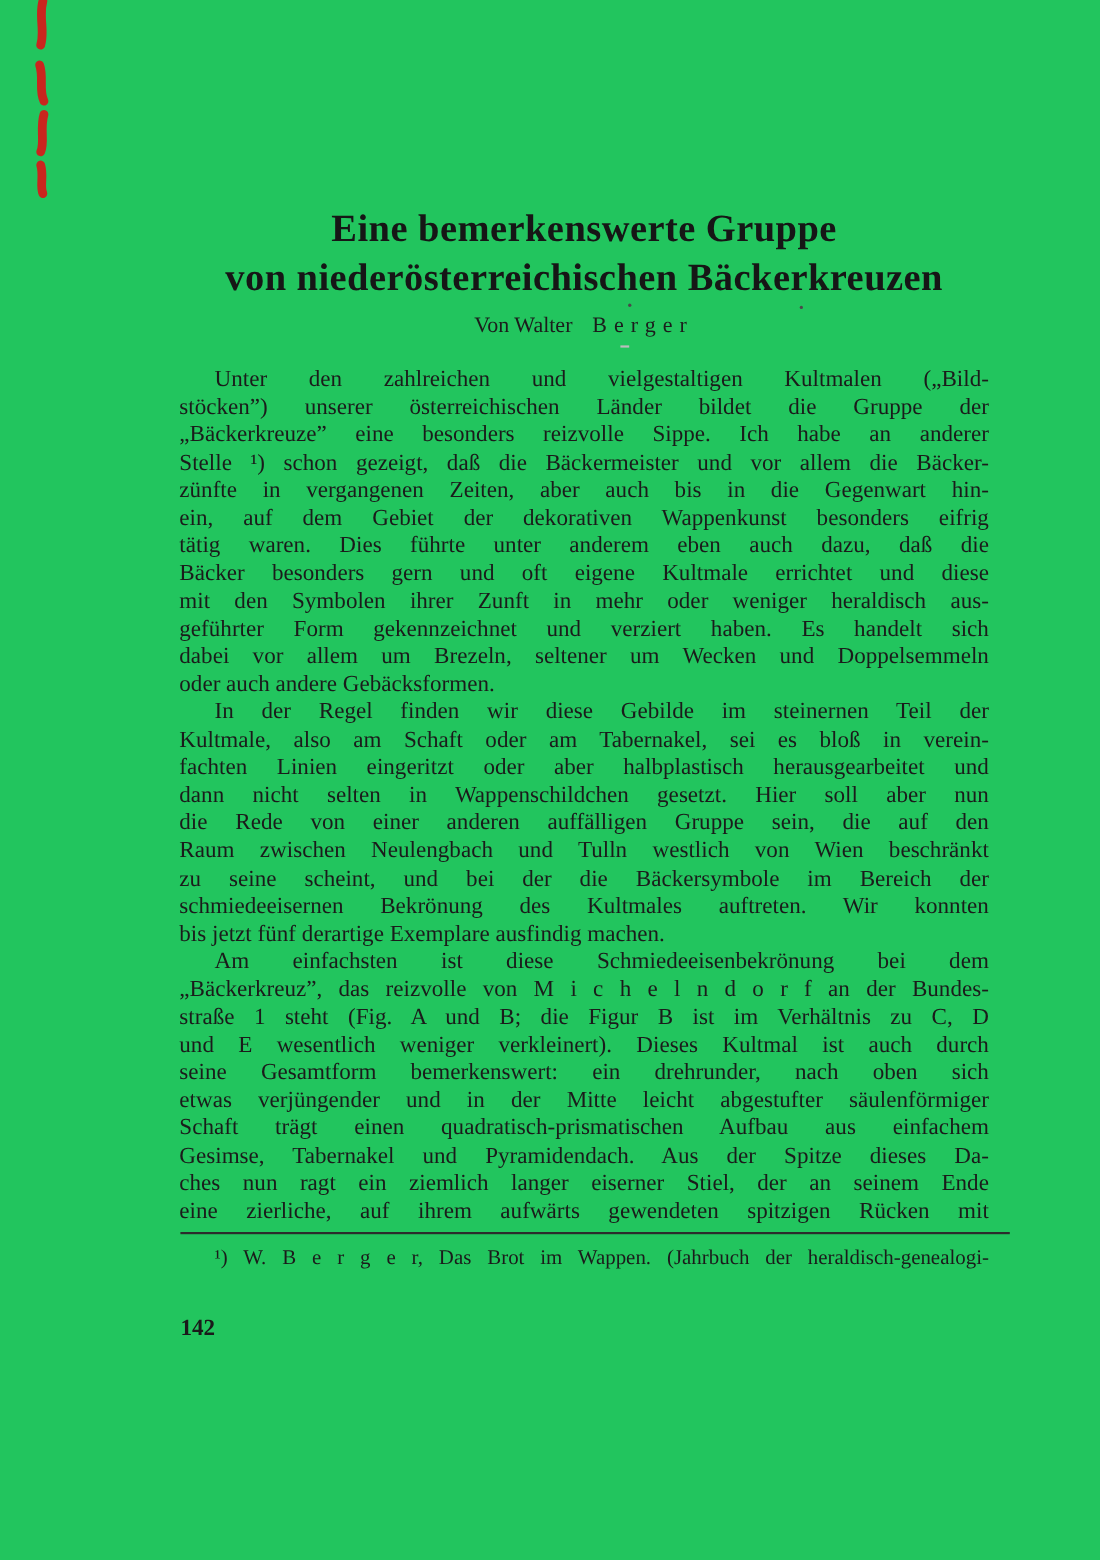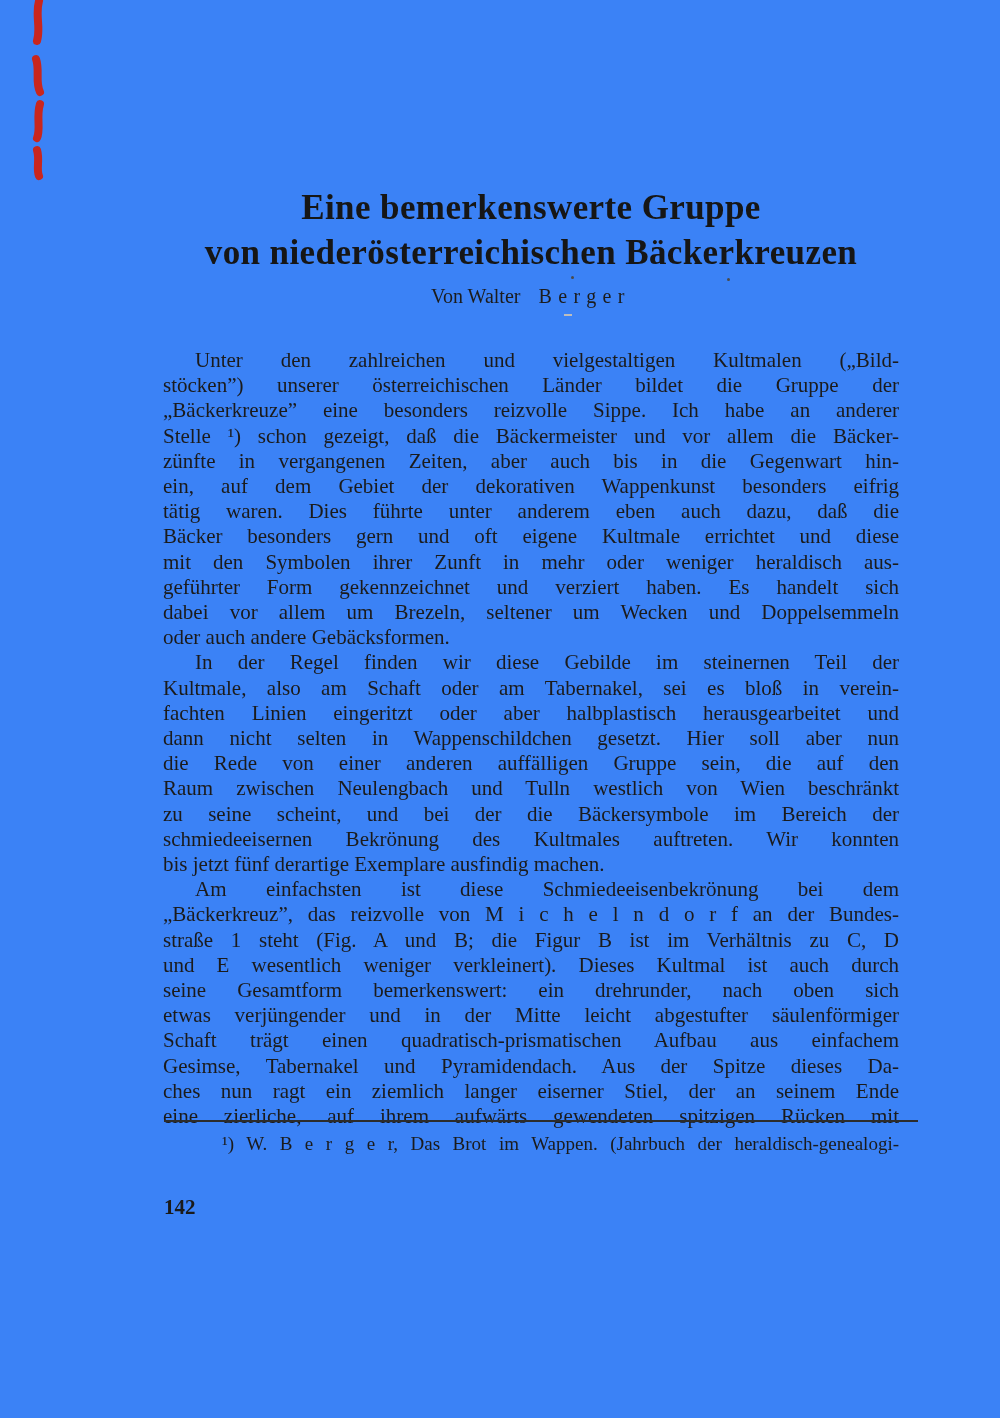--- a/index.html
+++ b/index.html
@@ -4,21 +4,21 @@
 <style>
   html, body {
     margin: 0;
     padding: 0;
     background: #ffffff;
   }
   .page {
     position: relative;
     width: 1000px;
     height: 1418px;
-    background: #3b82f6;
+    background: #22c55e;
     overflow: hidden;
     font-family: "Liberation Serif", serif;
     color: #1a1a1a;
   }
   .title-block {
     position: absolute;
     left: 163px;
     top: 185px;
     width: 736px;
     text-align: center;
@@ -38,33 +38,32 @@
     line-height: 26px;
     color: #1c1c1c;
   }
   .byline .surname {
     letter-spacing: 0.32em;
     margin-left: 18px;
   }
   .body-text {
     position: absolute;
     left: 163px;
-    top: 348px;
+    top: 332px;
     width: 736px;
     font-size: 21px;
     color: #1b1b1b;
   }
   .body-line {
     line-height: 25.2px;
     text-align: justify;
   }
   .fn-line {
     line-height: 25px;
     text-align: justify;
-    margin-left: 27px;
   }
   .just { text-align-last: justify; }
   .indent { padding-left: 32px; }
   .footnote-rule {
     position: absolute;
     left: 164px;
     top: 1120px;
     width: 754px;
     height: 2px;
     background: #2c2c2c;

